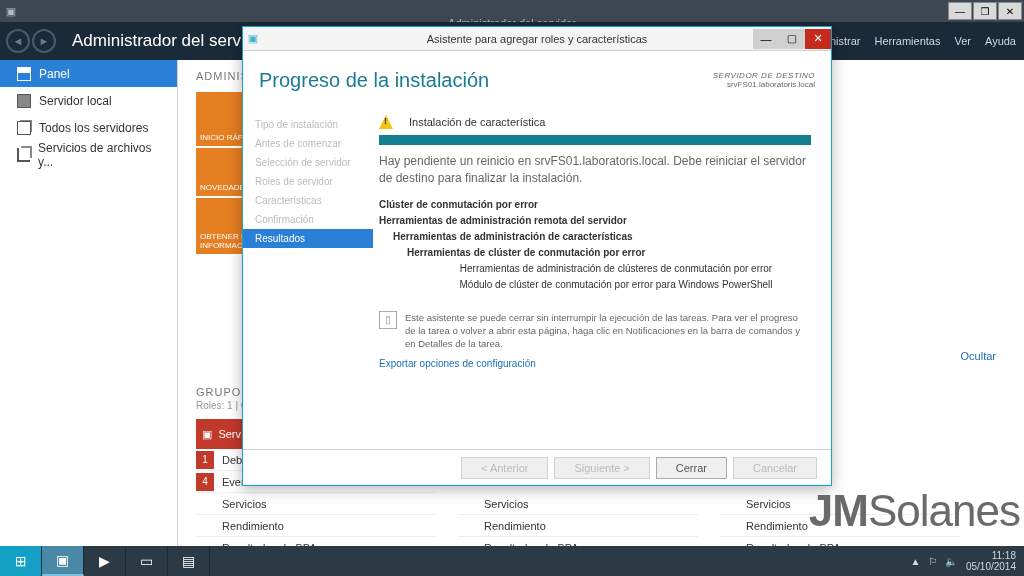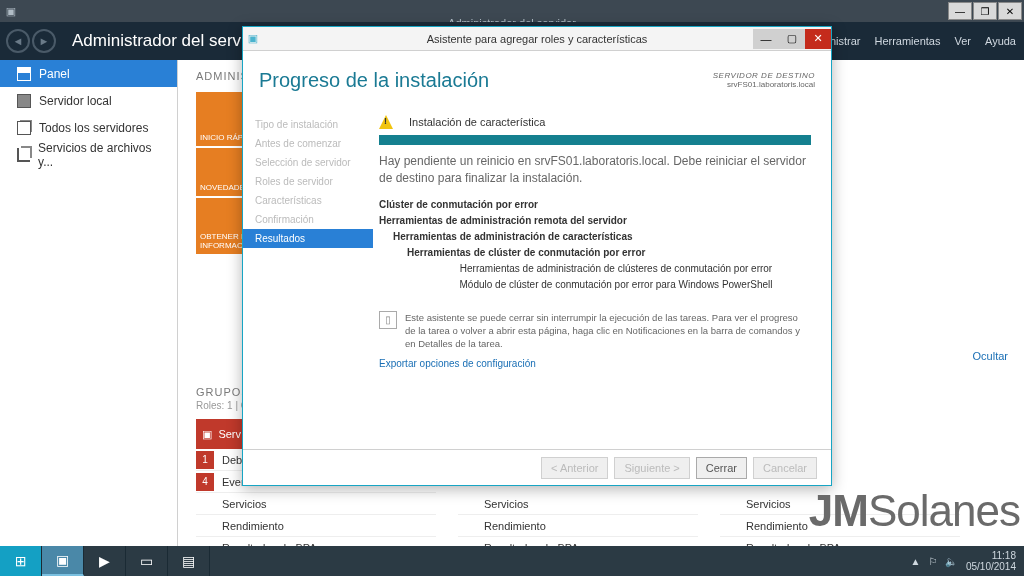--- a/index.html
+++ b/index.html
@@ -51,21 +51,21 @@
 .groups-sub { font-size: 10px; color: #999; margin-top: 2px; }
 .group-tiles { display: flex; gap: 22px; margin-top: 8px; }
 .group-tile { width: 240px; }
 .group-tile .gh { background: #c0392b; color: #fff; padding: 4px 6px; font-size: 11px; display: flex; align-items: center; gap: 6px; height: 30px; }
 .group-tile .row { height: 22px; display: flex; align-items: center; font-size: 11px; color: #333; border-bottom: 1px solid #eee; }
 .group-tile .row .badge { width: 18px; height: 18px; background: #c0392b; color: #fff; display: flex; align-items: center; justify-content: center; font-size: 10px; margin-right: 8px; }
 .group-tile .row.nobadge { padding-left: 26px; }
 .group-tile .ts { font-size: 9px; color: #888; padding-left: 26px; margin-top: 4px; }
 
 
-.ocultar { position: absolute; right: 16px; top: 290px; font-size: 11px; color: #1a6fb5; }
+.ocultar { position: absolute; right: 28px; top: 290px; font-size: 11px; color: #1a6fb5; }
 
 
 .wizard { position: absolute; left: 242px; top: 26px; width: 590px; height: 460px; background: #fff; border: 1px solid #17a5c4; box-shadow: 0 3px 14px rgba(0,0,0,0.3); }
 .wizard .w-title { height: 24px; background: #f4f4f4; display: flex; align-items: center; font-size: 11px; position: relative; border-bottom: 1px solid #d0d0d0; }
 .wizard .w-title .wt { position: absolute; left: 50%; transform: translateX(-50%); color: #333; }
 .wizard .w-title .w-ctrls { margin-left: auto; display: flex; }
 .wizard .w-title .w-ctrls span { width: 26px; height: 20px; display: flex; align-items: center; justify-content: center; font-size: 11px; }
 .wizard .w-title .w-ctrls .min { background: #d0d0d0; }
 .wizard .w-title .w-ctrls .max { background: #d0d0d0; }
 .wizard .w-title .w-ctrls .close { background: #c42b1c; color: #fff; }
@@ -91,21 +91,21 @@
 .wizard .w-content .tree { font-size: 10px; line-height: 1.6; }
 .wizard .w-content .tree .b { font-weight: bold; }
 .wizard .w-content .tree .l1 { margin-left: 14px; }
 .wizard .w-content .tree .l2 { margin-left: 28px; }
 .wizard .w-content .tree .l3 { margin-left: 42px; text-align: center; }
 .wizard .w-content .note { display: flex; gap: 8px; font-size: 9.5px; color: #666; line-height: 1.4; margin-top: 18px; }
 .wizard .w-content .note .ni { width: 18px; height: 18px; border: 1px solid #aaa; display: flex; align-items: center; justify-content: center; font-size: 10px; color: #888; flex-shrink: 0; }
 .wizard .w-content .export { color: #1a6fb5; font-size: 10px; margin-top: 8px; cursor: pointer; }
 
 .wizard .w-footer { height: 36px; border-top: 1px solid #d0d0d0; display: flex; align-items: center; justify-content: flex-end; gap: 6px; padding: 0 14px; }
-.wizard .w-footer button { height: 22px; font-size: 11px; padding: 0 9px; background: #efefef; border: 1px solid #aaa; color: #555; }
+.wizard .w-footer button { height: 22px; font-size: 11px; padding: 0 19px; background: #efefef; border: 1px solid #aaa; color: #555; }
 .wizard .w-footer button:disabled { color: #bbb; border-color: #d0d0d0; }
 
 
 .taskbar { position: absolute; bottom: 0; left: 0; right: 0; height: 30px; background: #2b3a44; display: flex; align-items: center; }
 .taskbar .tb-btn { width: 42px; height: 30px; display: flex; align-items: center; justify-content: center; color: #fff; font-size: 14px; border-right: 1px solid #1a2a34; }
 .taskbar .tb-btn.start { background: #14a0c4; }
 .taskbar .tb-btn.active { background: #4a88a8; border-bottom: 2px solid #7ac0e0; }
 .taskbar .tray { margin-left: auto; display: flex; align-items: center; gap: 8px; padding-right: 8px; color: #cfd8df; font-size: 10px; }
 .taskbar .tray .clock { text-align: right; line-height: 1.1; }
 

